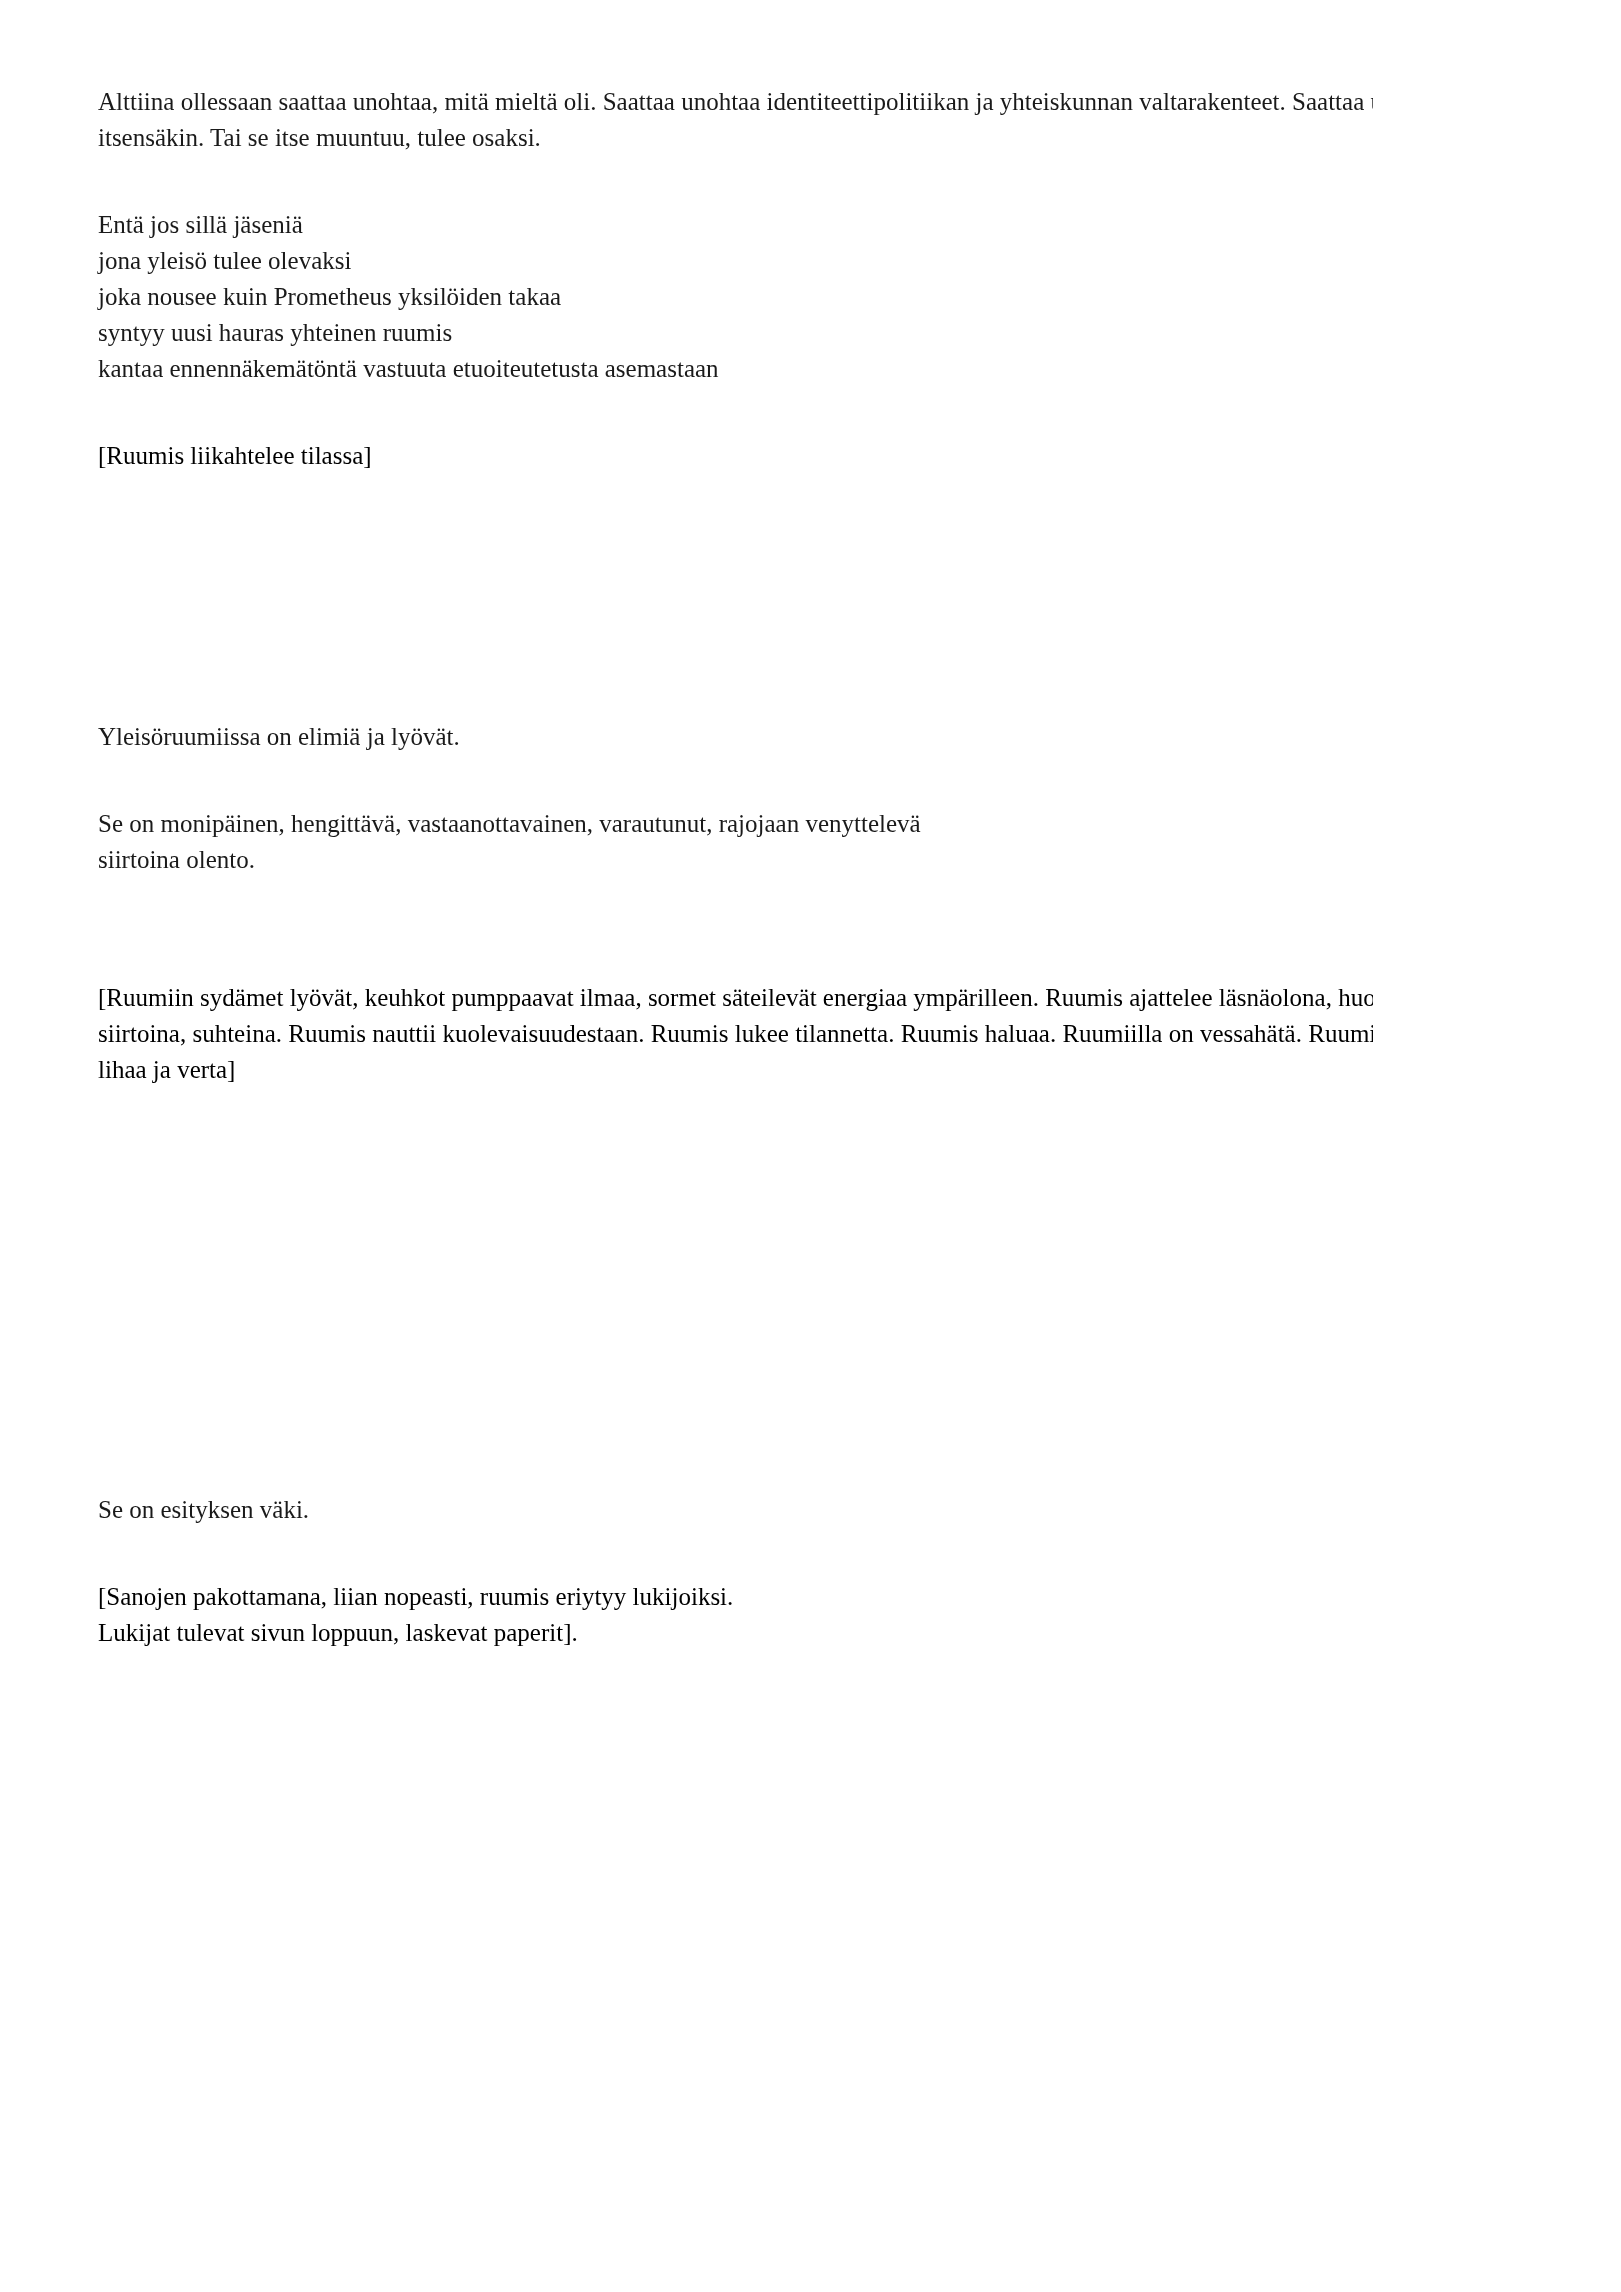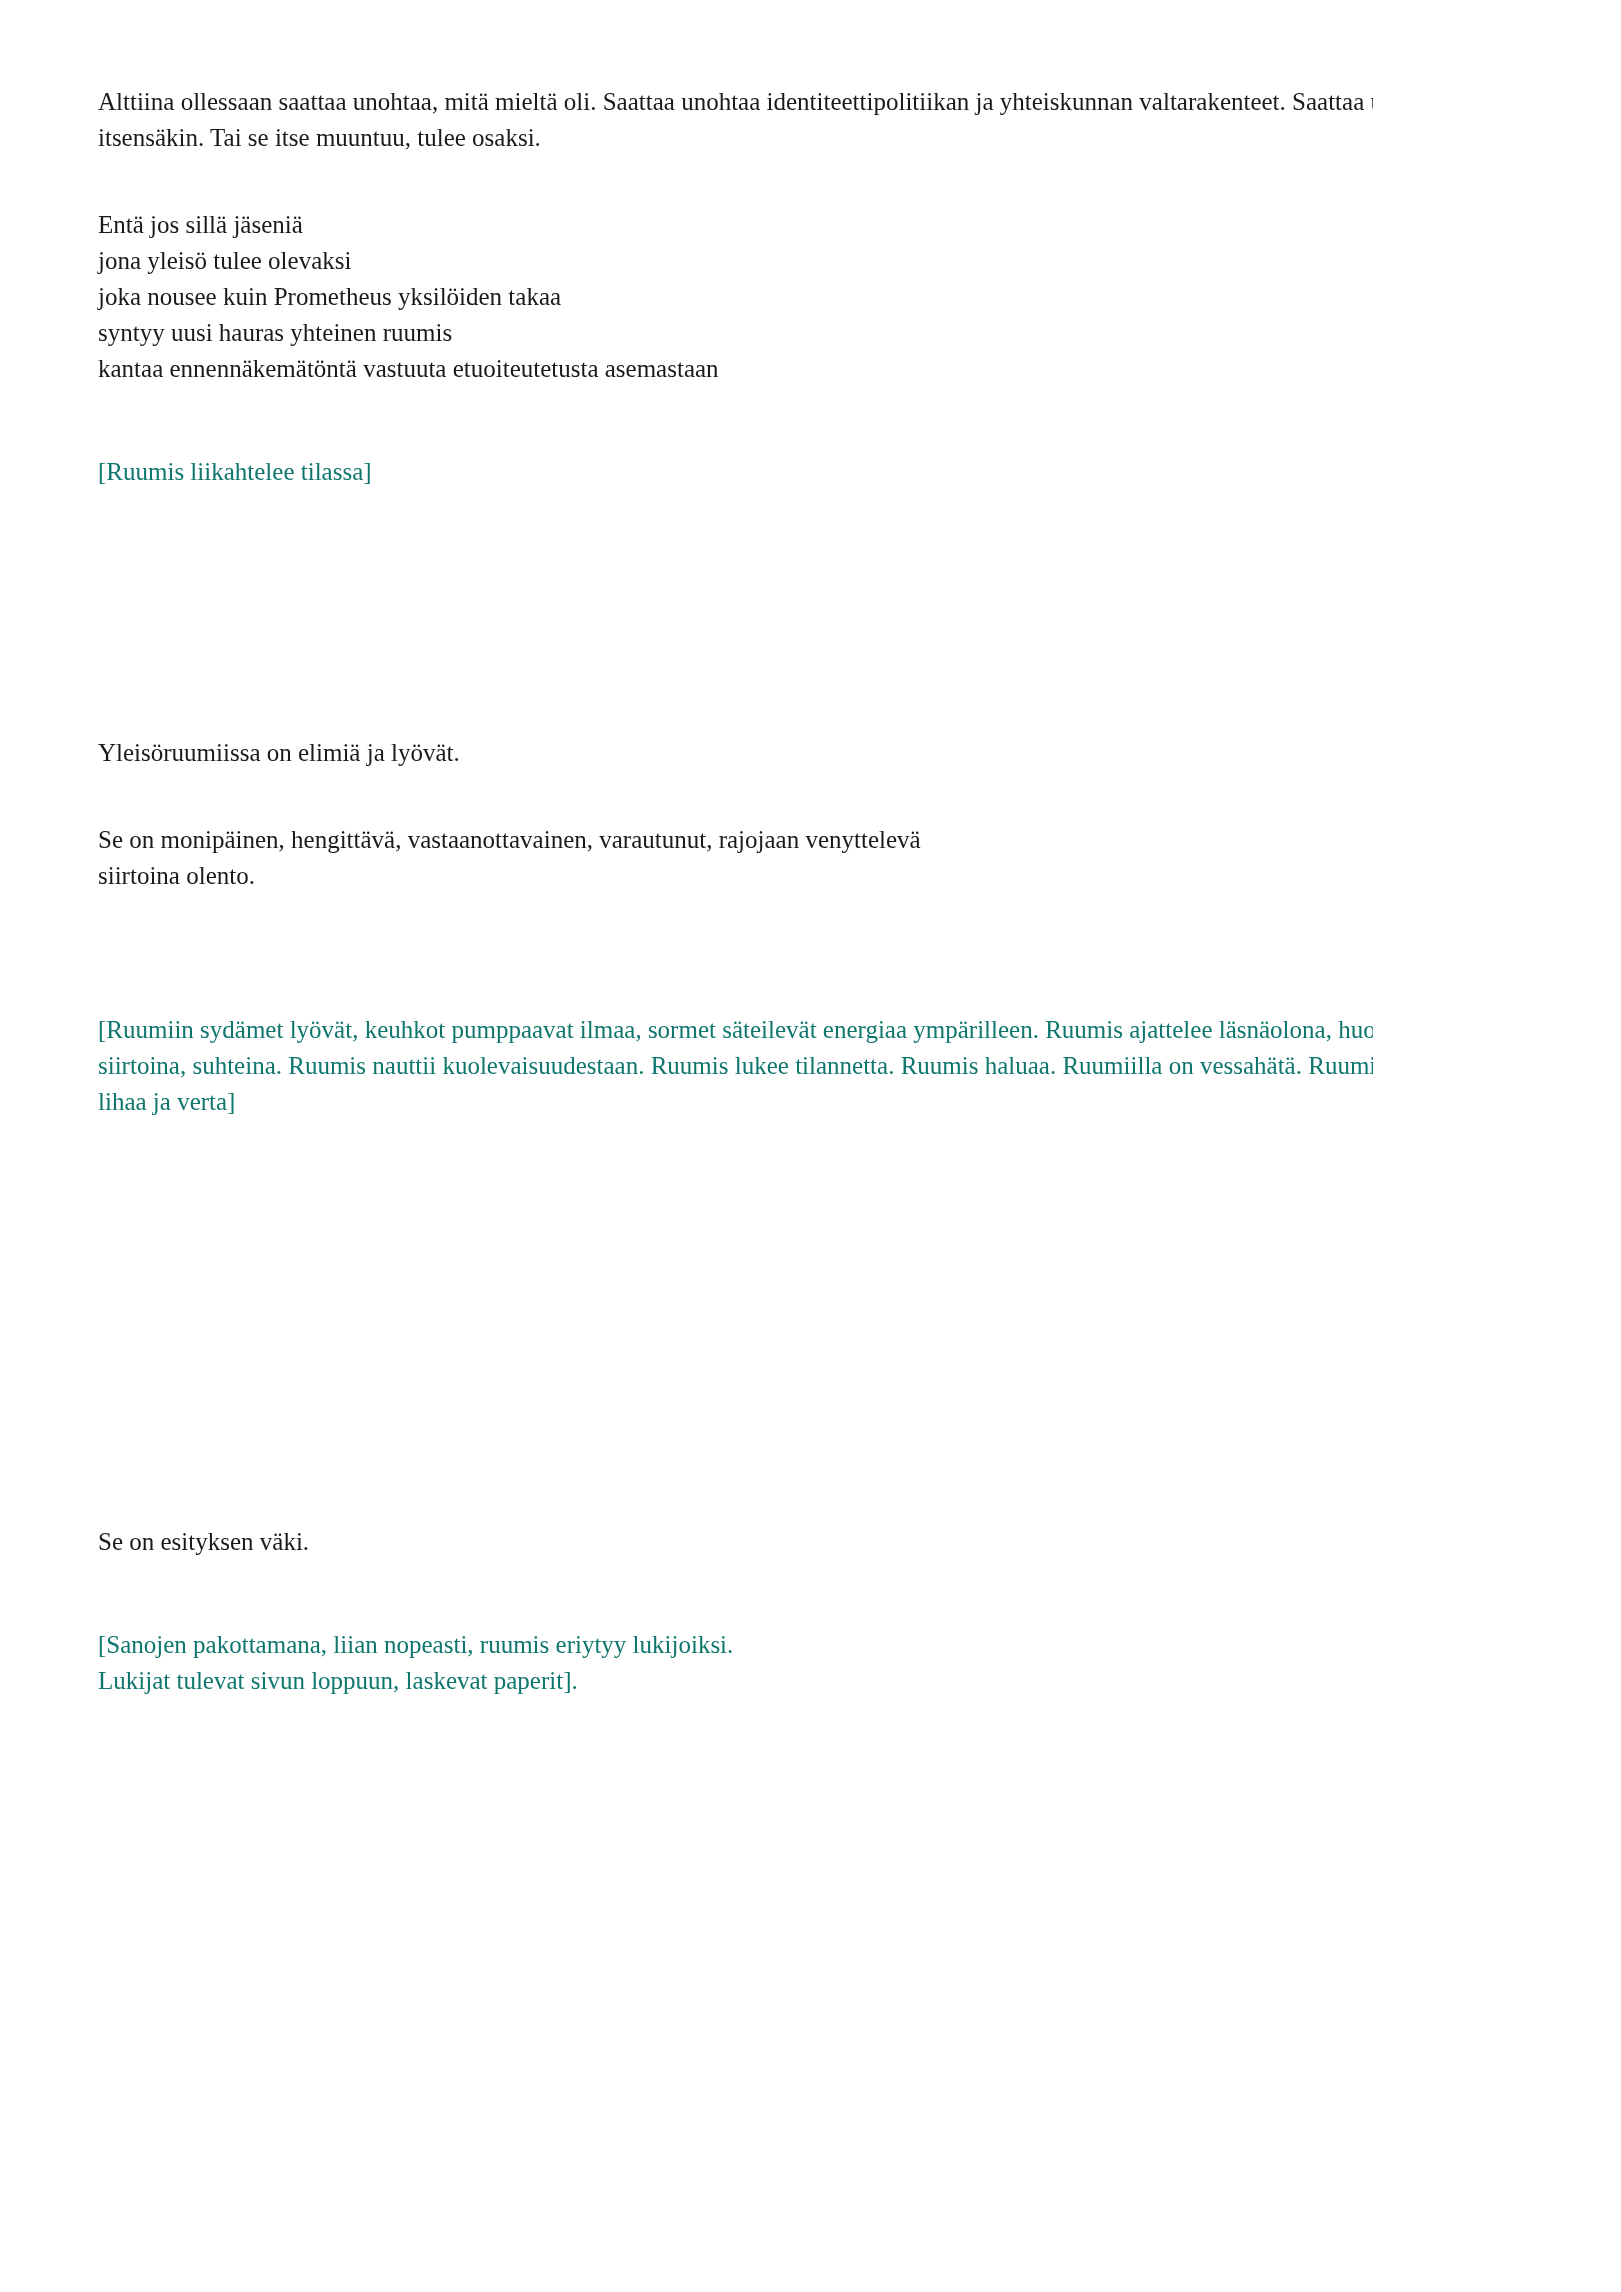--- a/index.html
+++ b/index.html
@@ -35,22 +35,21 @@
     text-align: left;
   }
   .justify {
     text-align: justify;
     text-align-last: left;
   }
   .blk {
     margin: 0;
   }
   .red {
-    color: #0f766e;
-    margin-top: 16px;
+    color: #000000;
   }
   .spacer-md { height: 51px; }
   .spacer-lg { height: 108px; }
   .spacer-xxl { height: 245px; }
   .lines p { margin: 0; }
 </style>
 </head>
 <body>
 
 <div class="page">

